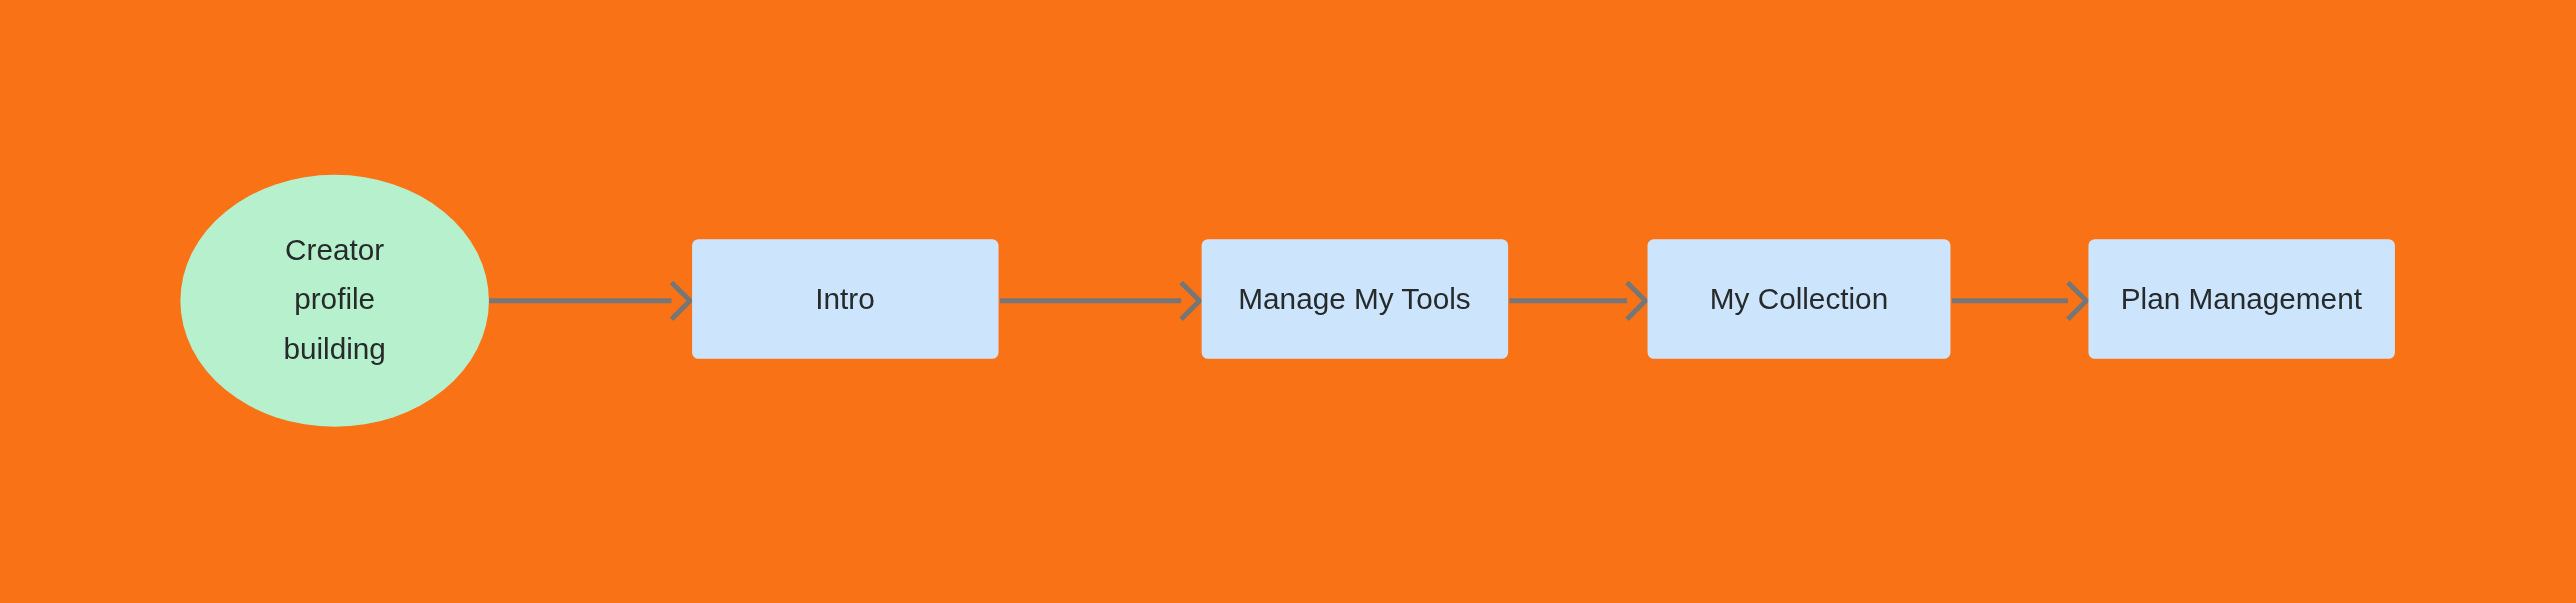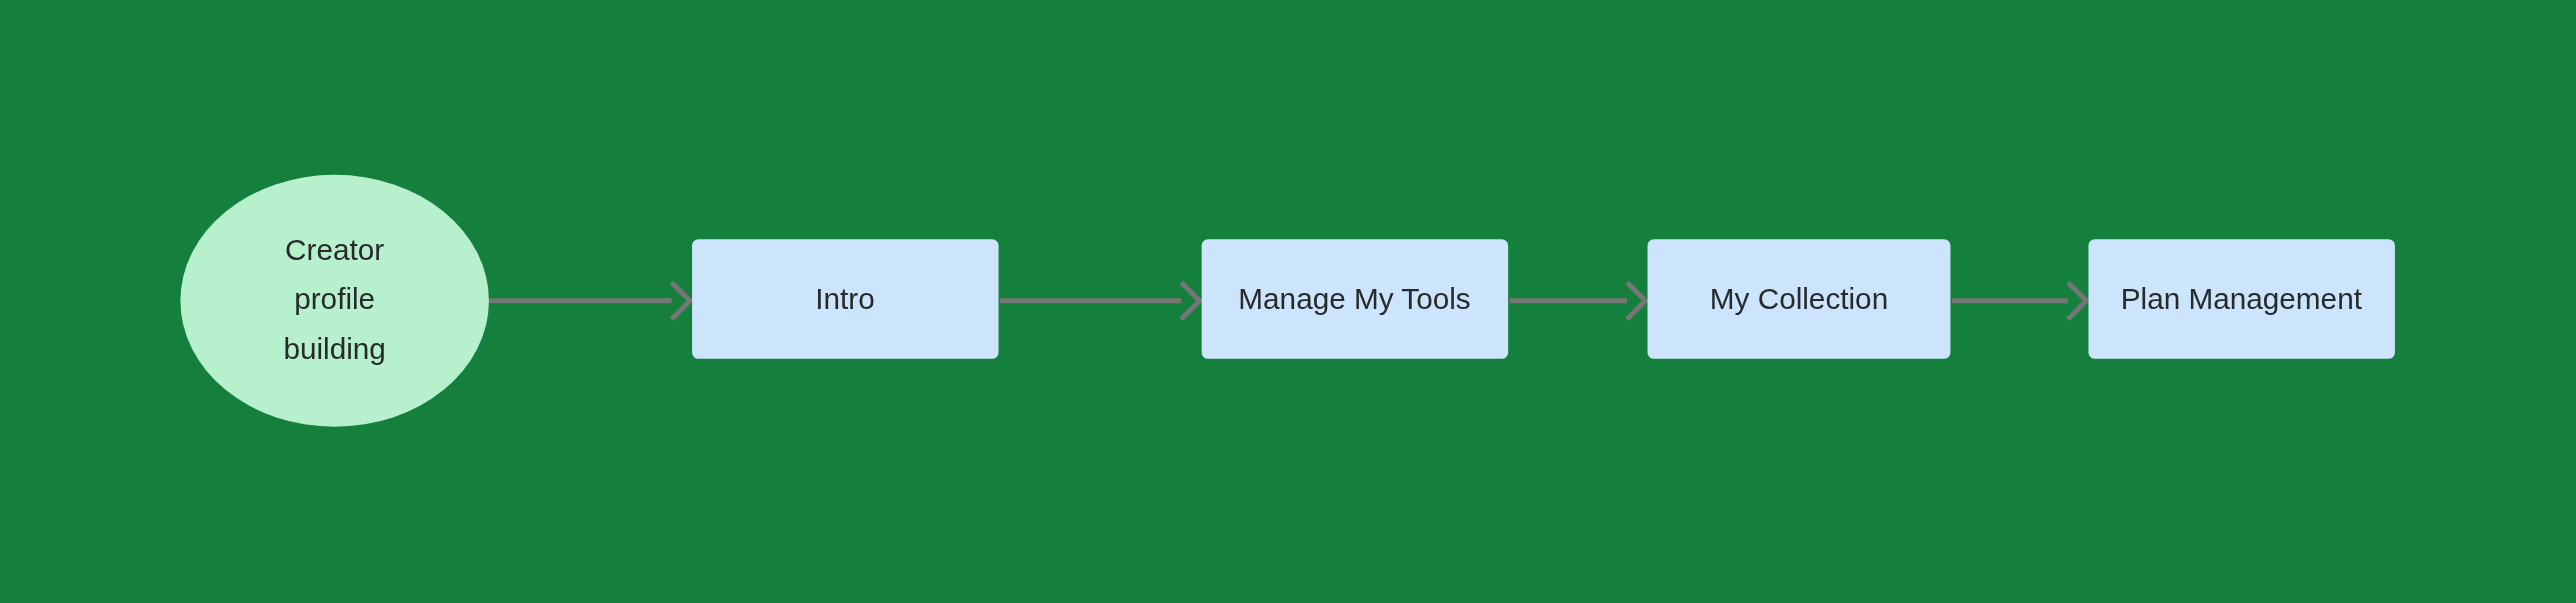--- a/index.html
+++ b/index.html
@@ -11,21 +11,21 @@
   body {
     width: 2576px;
     height: 603px;
     overflow: hidden;
     font-family: "Liberation Sans", "DejaVu Sans", sans-serif;
   }
   #canvas {
     position: relative;
     width: 2576px;
     height: 603px;
-    background: #15803d;
+    background: #f97316;
   }
   #flow-svg {
     position: absolute;
     inset: 0;
     width: 2576px;
     height: 603px;
     display: block;
   }
   .node-label {
     font-family: "Liberation Sans", "DejaVu Sans", sans-serif;

